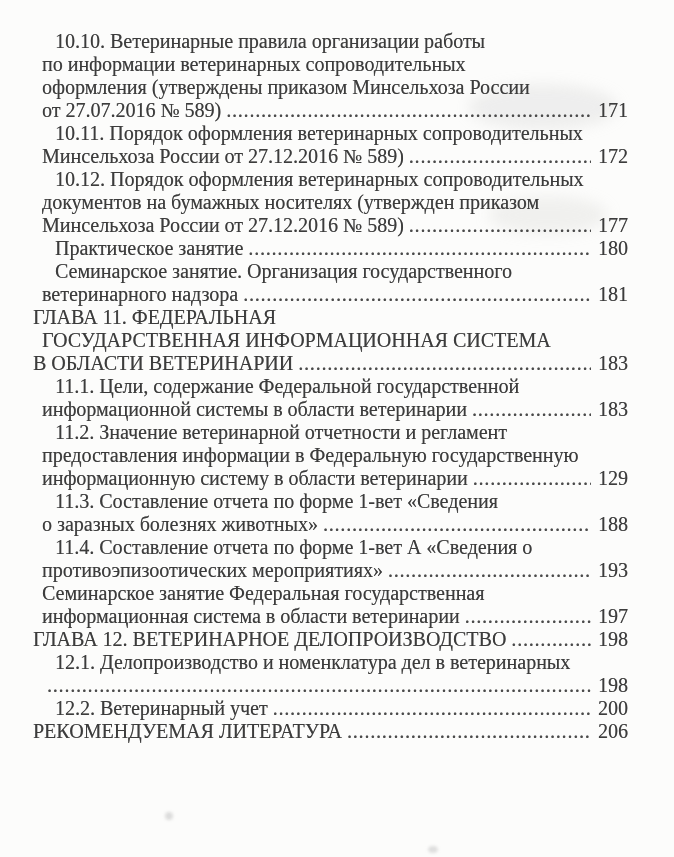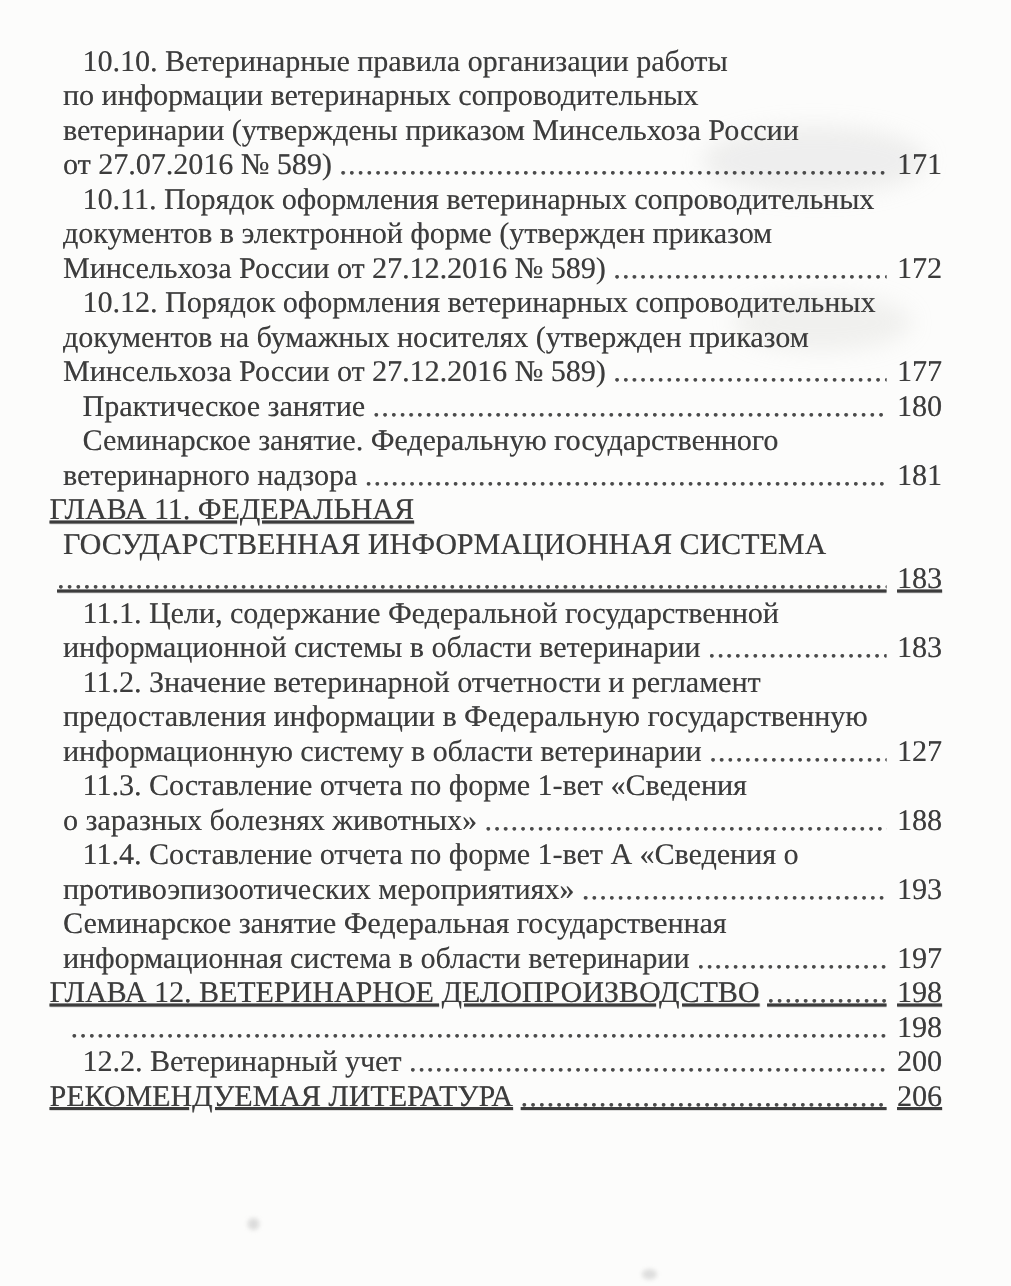--- a/index.html
+++ b/index.html
@@ -28,21 +28,21 @@
     display: flex;
     align-items: flex-start;
     height: 23px;
     line-height: 23px;
     font-size: 20px;
     white-space: nowrap;
     text-shadow: 0.2px 0.2px 0.4px rgba(85,85,85,0.65);
   }
   .line.item { padding-left: 22px; }
   .line.cont { padding-left: 9px; }
-  .line.chapter { padding-left: 0; text-decoration: underline; }
+  .line.chapter { padding-left: 0; }
   .txt { flex: 0 0 auto; }
   .leader {
     flex: 1 1 auto;
     overflow: hidden;
     white-space: nowrap;
     margin-left: 5px;
     margin-right: 7px;
     color: #4a4a4a;
     letter-spacing: 0.8px;
   }
@@ -69,32 +69,29 @@
   <div class="smudge s3"></div>
   <div class="smudge s4"></div>
   <div class="toc">
       <div class="line item">
         <span class="txt">10.10. Ветеринарные правила организации работы</span>
       </div>
       <div class="line cont">
         <span class="txt">по информации ветеринарных сопроводительных</span>
       </div>
       <div class="line cont">
-        <span class="txt">ветеринарии (утверждены приказом Минсельхоза России</span>
+        <span class="txt">оформления (утверждены приказом Минсельхоза России</span>
       </div>
       <div class="line cont">
         <span class="txt">от 27.07.2016 № 589)</span>
         <span class="leader"></span>
         <span class="pg">171</span>
       </div>
       <div class="line item">
         <span class="txt">10.11. Порядок оформления ветеринарных сопроводительных</span>
-      </div>
-      <div class="line cont">
-        <span class="txt">документов в электронной форме (утвержден приказом</span>
       </div>
       <div class="line cont">
         <span class="txt">Минсельхоза России от 27.12.2016 № 589)</span>
         <span class="leader"></span>
         <span class="pg">172</span>
       </div>
       <div class="line item">
         <span class="txt">10.12. Порядок оформления ветеринарных сопроводительных</span>
       </div>
       <div class="line cont">
@@ -104,55 +101,56 @@
         <span class="txt">Минсельхоза России от 27.12.2016 № 589)</span>
         <span class="leader"></span>
         <span class="pg">177</span>
       </div>
       <div class="line item">
         <span class="txt">Практическое занятие</span>
         <span class="leader"></span>
         <span class="pg">180</span>
       </div>
       <div class="line item">
-        <span class="txt">Семинарское занятие. Федеральную государственного</span>
+        <span class="txt">Семинарское занятие. Организация государственного</span>
       </div>
       <div class="line cont">
         <span class="txt">ветеринарного надзора</span>
         <span class="leader"></span>
         <span class="pg">181</span>
       </div>
       <div class="line chapter">
         <span class="txt">ГЛАВА 11. ФЕДЕРАЛЬНАЯ</span>
       </div>
       <div class="line cont">
         <span class="txt">ГОСУДАРСТВЕННАЯ ИНФОРМАЦИОННАЯ СИСТЕМА</span>
       </div>
       <div class="line chapter">
+        <span class="txt">В ОБЛАСТИ ВЕТЕРИНАРИИ</span>
         <span class="leader"></span>
         <span class="pg">183</span>
       </div>
       <div class="line item">
         <span class="txt">11.1. Цели, содержание Федеральной государственной</span>
       </div>
       <div class="line cont">
         <span class="txt">информационной системы в области ветеринарии</span>
         <span class="leader"></span>
         <span class="pg">183</span>
       </div>
       <div class="line item">
         <span class="txt">11.2. Значение ветеринарной отчетности и регламент</span>
       </div>
       <div class="line cont">
         <span class="txt">предоставления информации в Федеральную государственную</span>
       </div>
       <div class="line cont">
         <span class="txt">информационную систему в области ветеринарии</span>
         <span class="leader"></span>
-        <span class="pg">127</span>
+        <span class="pg">129</span>
       </div>
       <div class="line item">
         <span class="txt">11.3. Составление отчета по форме 1-вет «Сведения</span>
       </div>
       <div class="line cont">
         <span class="txt">о заразных болезнях животных»</span>
         <span class="leader"></span>
         <span class="pg">188</span>
       </div>
       <div class="line item">
@@ -169,20 +167,23 @@
       <div class="line cont">
         <span class="txt">информационная система в области ветеринарии</span>
         <span class="leader"></span>
         <span class="pg">197</span>
       </div>
       <div class="line chapter">
         <span class="txt">ГЛАВА 12. ВЕТЕРИНАРНОЕ ДЕЛОПРОИЗВОДСТВО</span>
         <span class="leader"></span>
         <span class="pg">198</span>
       </div>
+      <div class="line item">
+        <span class="txt">12.1. Делопроизводство и номенклатура дел в ветеринарных</span>
+      </div>
       <div class="line cont">
         <span class="leader"></span>
         <span class="pg">198</span>
       </div>
       <div class="line item">
         <span class="txt">12.2. Ветеринарный учет</span>
         <span class="leader"></span>
         <span class="pg">200</span>
       </div>
       <div class="line chapter">

